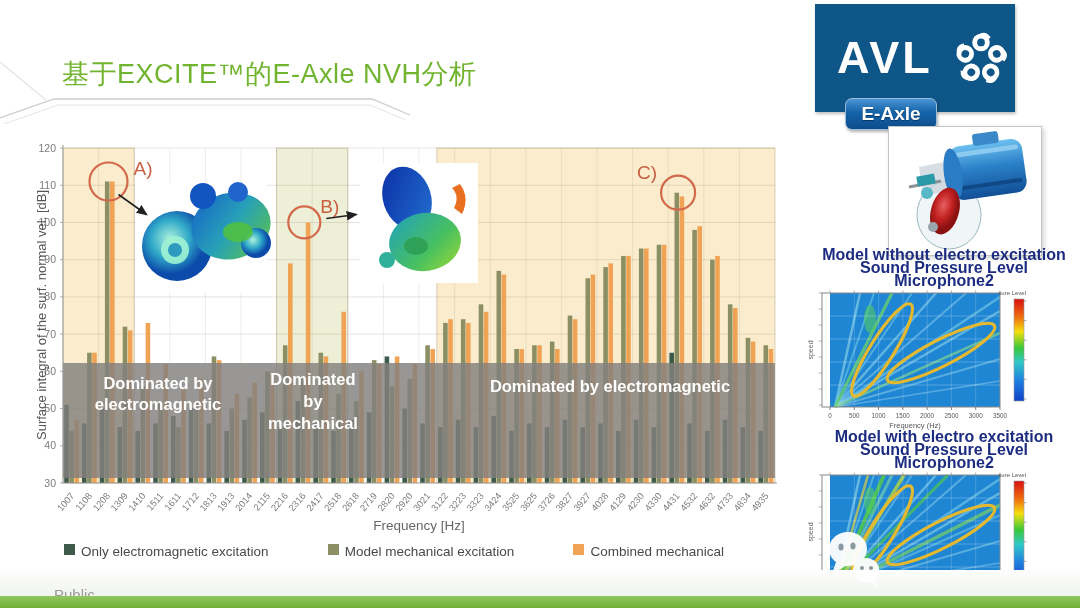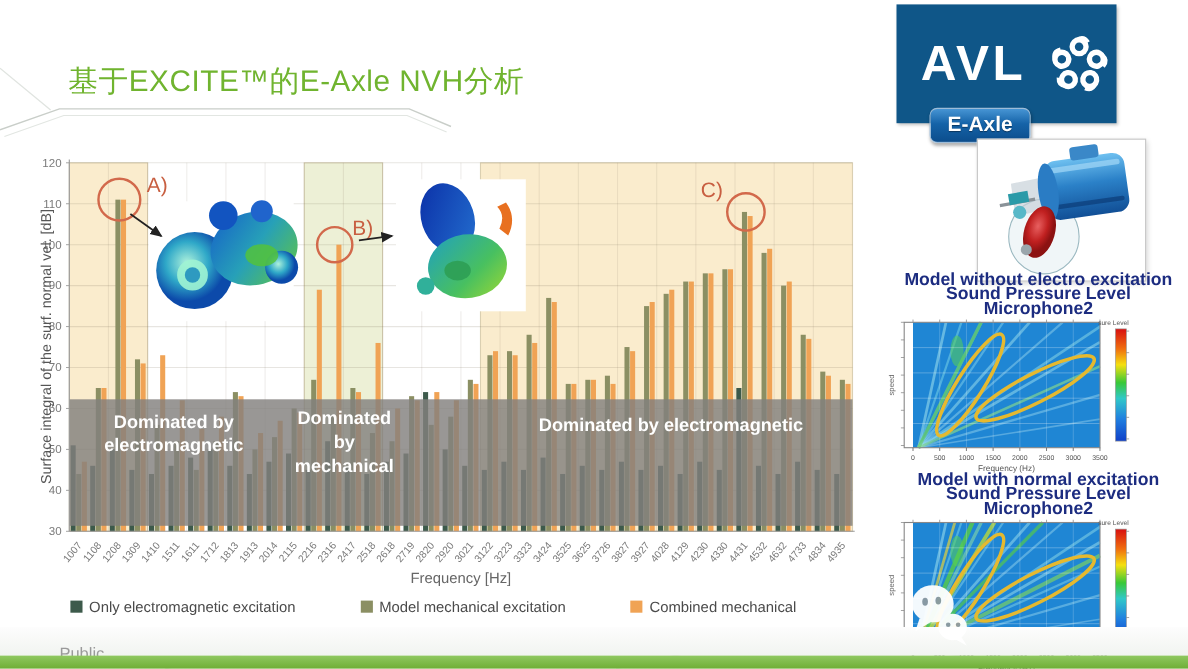--- a/index.html
+++ b/index.html
@@ -3,21 +3,21 @@
 <meta charset="utf-8">
 <style>
   html,body{margin:0;padding:0;background:#e8e8e8;}
   body{width:1080px;height:608px;position:relative;overflow:hidden;
        font-family:"Liberation Sans","DejaVu Sans",sans-serif;background:#ffffff;}
   .abs{position:absolute;}
   #slide-title{left:62px;top:56px;font-size:27px;font-weight:400;color:#70b42f;letter-spacing:.5px;}
   #decor-svg{left:0;top:0;pointer-events:none;}
   #chart-svg{left:35px;top:142px;}
   #legend{left:64px;top:544px;width:660px;display:flex;justify-content:space-between;align-items:center;}
-  .legend-item{display:flex;align-items:center;gap:6px;font-size:13.5px;color:#4a4a4a;}
+  .legend-item{display:flex;gap:6px;font-size:13.5px;color:#4a4a4a;}
   .sw{width:11px;height:11px;display:inline-block;}
   #avl-box{left:815px;top:4px;width:200px;height:108px;background:#0f5688;display:flex;align-items:center;box-shadow:1px 2px 3px rgba(0,0,0,.25);}
   #avl-text{color:#fff;font-size:45px;font-weight:bold;letter-spacing:3px;margin-left:22px;}
   #avl-mark{margin-left:14px;}
   #eaxle-badge{left:845px;top:98px;width:90px;height:30px;border-radius:7px;
      background:linear-gradient(180deg,#4795d4 0%,#1563a8 45%,#0c4d8c 100%);
      border:1px solid #9dbcd8;box-shadow:1px 2px 3px rgba(0,0,0,.3);
      color:#fff;font-size:19px;font-weight:700;display:flex;align-items:center;justify-content:center;text-shadow:0 1px 1px rgba(0,0,0,.4);}
   #product-box{left:888px;top:126px;width:152px;height:128px;background:#fff;border:1px solid #c4c4c4;box-shadow:2px 2px 5px rgba(0,0,0,.18);}
   .spec{position:absolute;left:808px;width:272px;}
@@ -491,21 +491,21 @@
       <line x1="216" x2="218.5" y1="33.6" y2="33.6" stroke="#777" stroke-width="0.6"></line>
       <line x1="216" x2="218.5" y1="53.2" y2="53.2" stroke="#777" stroke-width="0.6"></line>
       <line x1="216" x2="218.5" y1="72.80000000000001" y2="72.80000000000001" stroke="#777" stroke-width="0.6"></line>
       <line x1="216" x2="218.5" y1="92.4" y2="92.4" stroke="#777" stroke-width="0.6"></line>
       <line x1="216" x2="218.5" y1="112" y2="112" stroke="#777" stroke-width="0.6"></line>
       <text x="218" y="8" text-anchor="end" font-size="6" fill="#555">sure Level</text>
     </svg>
 </div>
 
 <div class="spec" style="top:430px">
-  <div class="t">Model with normal excitation</div>
+  <div class="t">Model with electro excitation</div>
   <div class="t">Sound Pressure Level Microphone2</div>
   <svg class="spec-svg" id="spec1" width="270" height="148">
       <defs>
         <linearGradient id="jet1" x1="0" y1="0" x2="0" y2="1">
           <stop offset="0%" stop-color="#d81010"></stop>
           <stop offset="18%" stop-color="#f07010"></stop>
           <stop offset="32%" stop-color="#f5e010"></stop>
           <stop offset="48%" stop-color="#38c838"></stop>
           <stop offset="62%" stop-color="#30c8c8"></stop>
           <stop offset="80%" stop-color="#2080e0"></stop>

